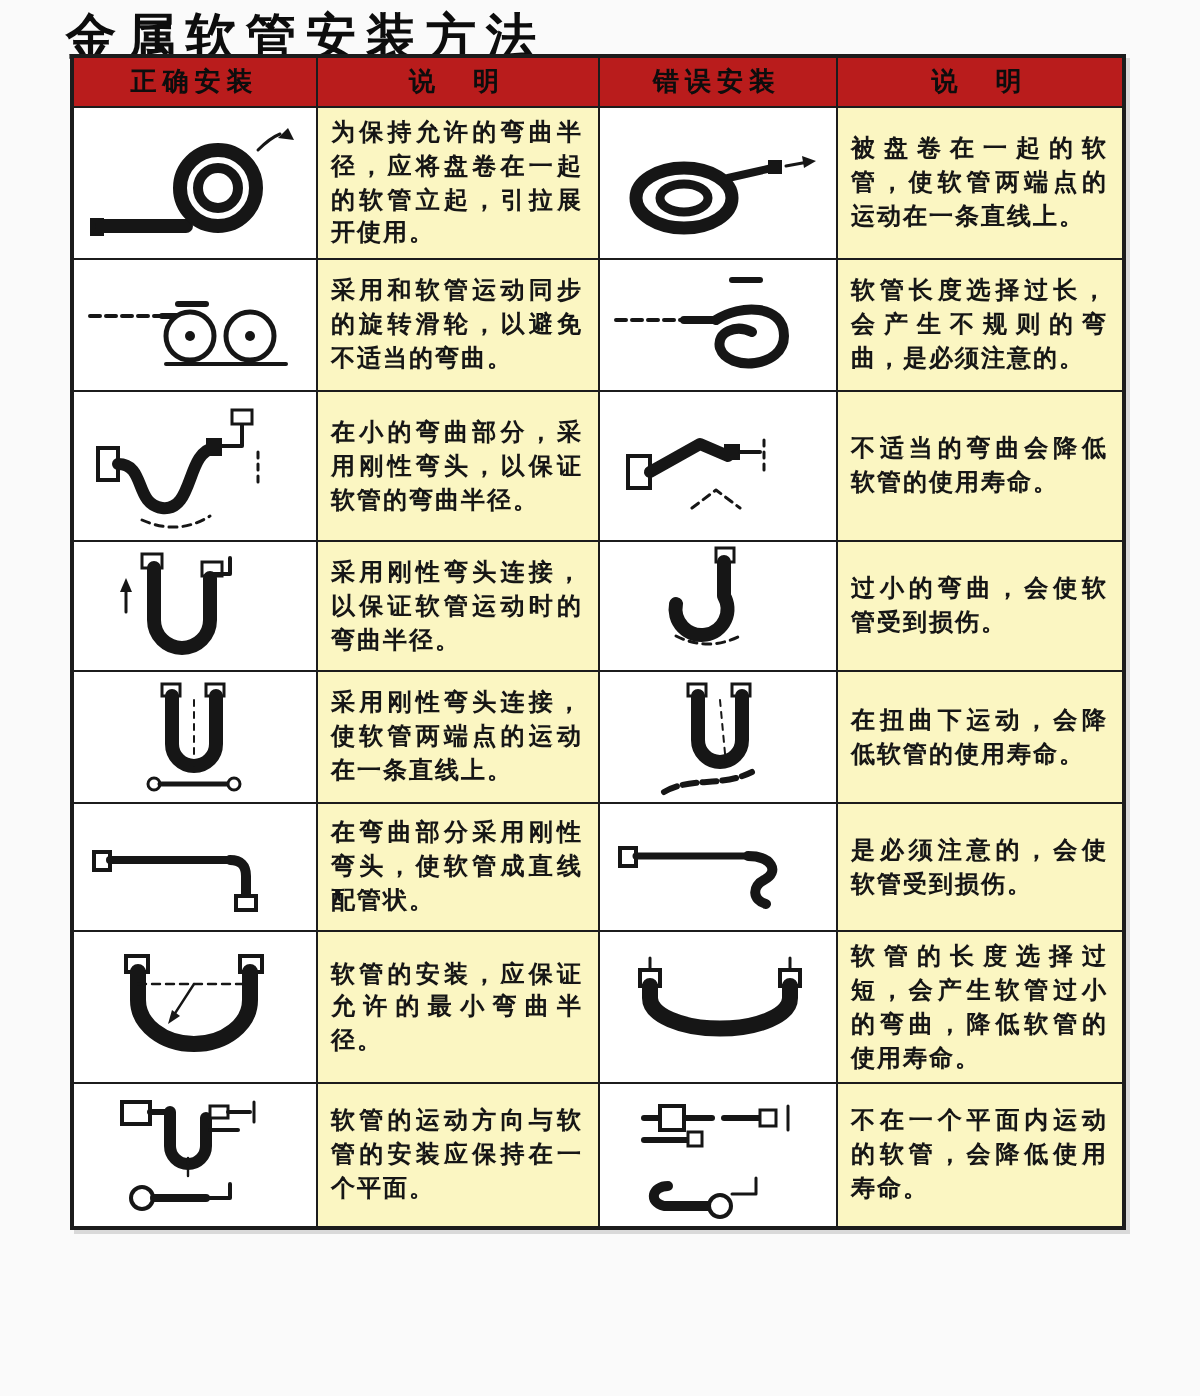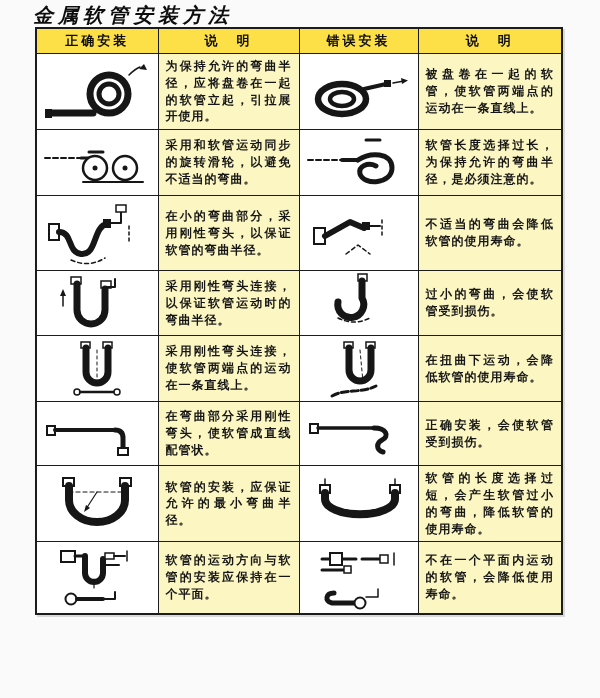--- a/index.html
+++ b/index.html
@@ -5,33 +5,33 @@
   html,body{margin:0;padding:0;}
   body{
     width:600px;height:698px;background:#fafafa;
     font-family:"Liberation Sans","DejaVu Sans",sans-serif;
     color:#111;
   }
   .page{position:relative;width:600px;height:698px;overflow:hidden;}
   .title{
     position:absolute;left:33px;top:2px;margin:0;
     font-family:"Liberation Serif","DejaVu Serif",serif;
-    font-style:italic;font-weight:bold;font-size:20px;
+    font-weight:bold;font-size:25px;
     letter-spacing:5px;color:#0d0d0d;
   }
   table.install{
     position:absolute;left:35px;top:27px;
     border-collapse:collapse;table-layout:fixed;
     width:527px;border:2px solid #1c1c1c;
     box-shadow:2px 2px 0 rgba(120,120,120,.25);
   }
   col.c1{width:122px;} col.c2{width:141px;} col.c3{width:119px;} col.c4{width:144px;}
   th,td{border:1px solid #1c1c1c;padding:0;}
   th{
-    background:#fde047;height:24px;font-size:13px;font-weight:bold;
+    background:#b91c1c;height:24px;font-size:13px;font-weight:bold;
     letter-spacing:3px;text-align:center;color:#0d0d0d;
   }
   td.img{background:#ffffff;text-align:center;vertical-align:middle;}
   td.desc{
     background:#fbf6c2;font-size:12px;font-weight:bold;line-height:1.4;
     padding:4px 7px;vertical-align:middle;letter-spacing:1px;color:#161616;
     text-align:justify;
   }
   svg.illus{display:block;margin:0 auto;}
   .ln{stroke:#161616;fill:none;stroke-linecap:round;stroke-linejoin:round;}
@@ -102,21 +102,21 @@
         </td>
         <td class="desc">采用和软管运动同步的旋转滑轮，以避免不适当的弯曲。</td>
         <td class="img">
           <svg class="illus" width="110" height="62" viewBox="0 0 110 62">
             <line class="ln" x1="4" y1="28" x2="38" y2="28" stroke-width="2" stroke-dasharray="5 3"></line>
             <path class="ln" d="M38 28 H54" stroke-width="4"></path>
             <path class="ln" d="M54 28 C66 20 88 20 88 36 C88 52 60 54 56 42 C54 34 64 30 72 34" stroke-width="5"></path>
             <path class="ln" d="M62 8 h14" stroke-width="3"></path>
           </svg>
         </td>
-        <td class="desc">软管长度选择过长，为保持允许的弯曲半径，是必须注意的。</td>
+        <td class="desc">软管长度选择过长，会产生不规则的弯曲，是必须注意的。</td>
       </tr>
 
       <tr style="height:75px;padding-left:16px;">
         <td class="img">
           <svg class="illus" width="112" height="66" viewBox="0 0 112 66">
             <rect class="wh" x="8" y="24" width="10" height="16" stroke-width="2"></rect>
             <path class="ln" d="M18 32 C32 32 26 52 40 54 C56 56 52 26 66 24" stroke-width="6"></path>
             <rect class="fl" x="62" y="19" width="8" height="9"></rect>
             <path class="ln" d="M70 23 h10 v-11" stroke-width="2"></path>
             <rect class="wh" x="75" y="5" width="10" height="7" stroke-width="1.5"></rect>
@@ -195,21 +195,21 @@
           </svg>
         </td>
         <td class="desc">在弯曲部分采用刚性弯头，使软管成直线配管状。</td>
         <td class="img">
           <svg class="illus" width="110" height="58" viewBox="0 0 110 58">
             <rect class="wh" x="6" y="19" width="8" height="9" stroke-width="2"></rect>
             <line class="ln" x1="14" y1="23" x2="70" y2="23" stroke-width="3.5"></line>
             <path class="ln" d="M70 23 C82 23 86 31 78 35 C72 38 72 45 79 47" stroke-width="5"></path>
           </svg>
         </td>
-        <td class="desc">正确安装，会使软管受到损伤。</td>
+        <td class="desc">是必须注意的，会使软管受到损伤。</td>
       </tr>
 
       <tr style="height:75px;">
         <td class="img">
           <svg class="illus" width="112" height="64" viewBox="0 0 112 64">
             <rect class="wh" x="22" y="6" width="11" height="8" stroke-width="2"></rect>
             <rect class="wh" x="79" y="6" width="11" height="8" stroke-width="2"></rect>
             <path class="ln" d="M28 14 V28 A28 22 0 0 0 84 28 V14" stroke-width="8"></path>
             <line class="ln" x1="28" y1="20" x2="84" y2="20" stroke-width="1.2" stroke-dasharray="4 3"></line>
             <line class="ln" x1="56" y1="20" x2="45" y2="37" stroke-width="1.2"></line>

